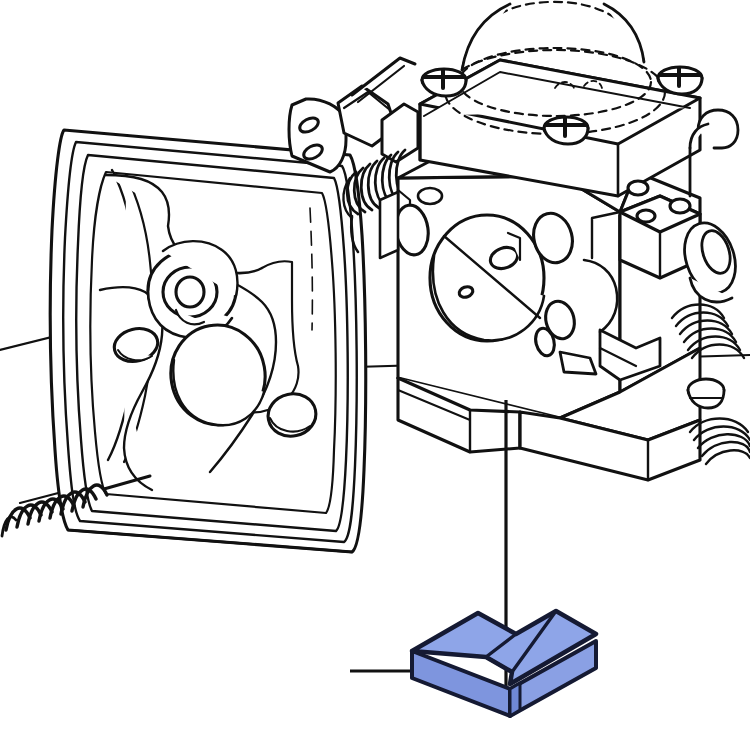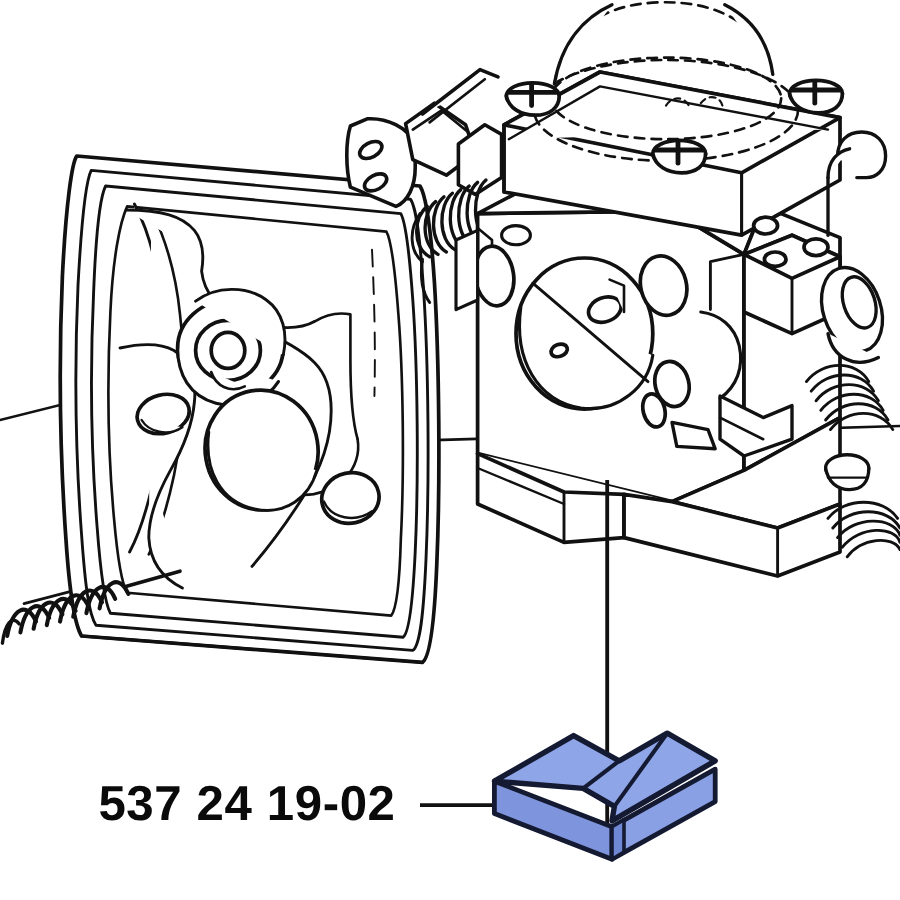--- a/index.html
+++ b/index.html
@@ -363,15 +363,14 @@
                L 510 684
                L 512 672
                L 486 657
                Z" fill="#8EA5E8" stroke="#151a33" stroke-width="4.5" stroke-linejoin="round"></path>
 
       <path d="M 516 634 L 486 657 L 512 672 L 556 611" fill="none" stroke="#151a33" stroke-width="3.4" stroke-linejoin="round"></path>
     </g>
 
   </svg>
 
-  <div class="part-label">537 24 19-02</div>
 
 </div>
 
 </body></html>

